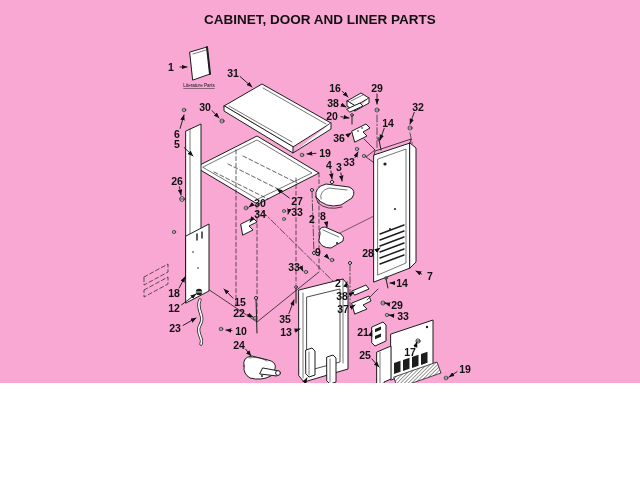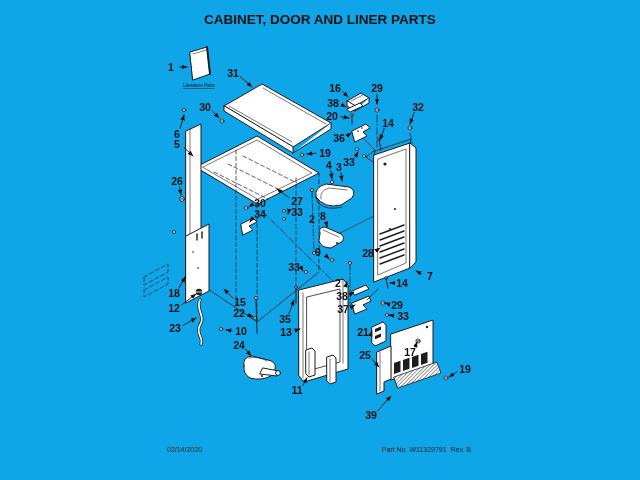--- a/index.html
+++ b/index.html
@@ -1,16 +1,16 @@
 <!DOCTYPE html>
 <html><head>
 <meta charset="utf-8">
 <style>
   html,body{margin:0;padding:0;background:#fff;}
-  .page{position:relative;width:640px;height:480px;background:#0ea5e9;overflow:hidden;
+  .page{position:relative;width:640px;height:383px;background:#f9a8d4;overflow:hidden;
         font-family:"Liberation Sans",sans-serif;}
   svg{position:absolute;left:0;top:0;}
   svg text{white-space:pre;}
   .title{font:bold 13.5px "Liberation Sans",sans-serif;fill:#111;text-anchor:middle;stroke:none;}
   .footer{font:7px "Liberation Sans",sans-serif;fill:#222;stroke:none;}
   .litlabel{font:4.6px "Liberation Sans",sans-serif;fill:#111;text-anchor:middle;
             text-decoration:underline;stroke:none;}
   .callout{font:bold 10.5px "Liberation Sans",sans-serif;fill:#111;text-anchor:middle;stroke:none;}
   .leader{stroke:#111;stroke-width:0.9;fill:none;}
   .hdash{stroke-dasharray:4 2.6;stroke-width:0.7;}

